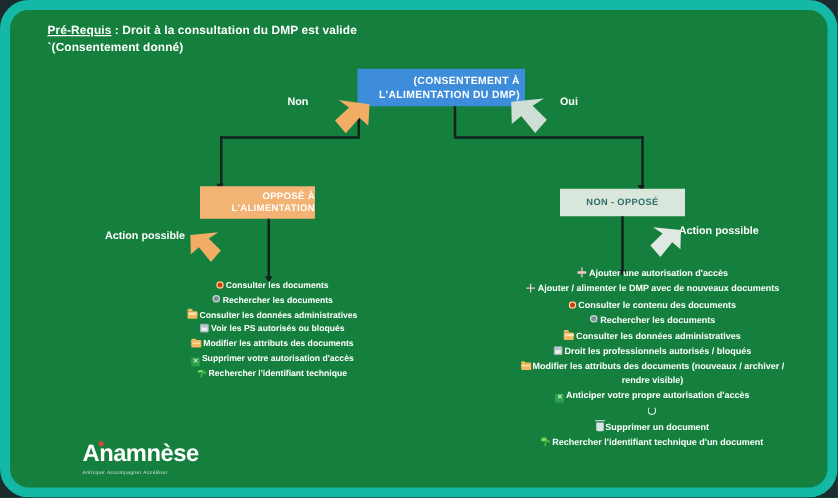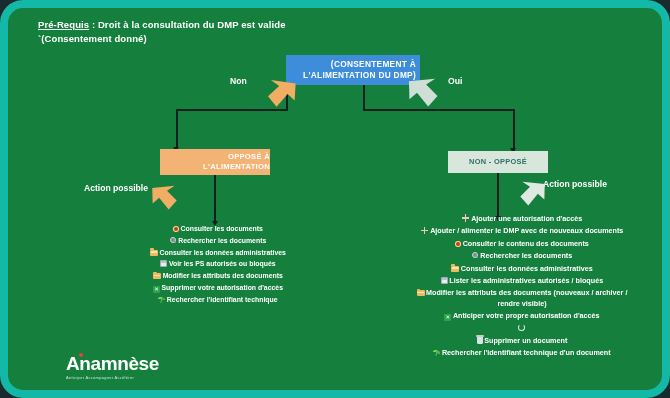--- a/index.html
+++ b/index.html
@@ -13,21 +13,21 @@
   #prereq{position:absolute;left:30px;top:10px;width:260px;color:#ffffff;
           font-size:9.5px;font-weight:bold;line-height:14px;letter-spacing:.1px;}
   #prereq .u{text-decoration:underline;}
 
   
   .nodebox{position:absolute;box-sizing:border-box;display:flex;align-items:center;
            justify-content:center;text-align:right;font-weight:bold;letter-spacing:.3px;}
 
   #root-box{left:278px;top:47px;width:134px;height:30px;background:#3d8ddb;color:#ffffff;
             font-size:8.3px;line-height:11px;padding:2px 4px;}
-  #left-box{left:152px;top:141px;width:110px;height:26px;background:#f2b374;color:#ffffff;
+  #left-box{left:152px;top:141px;width:92px;height:26px;background:#f2b374;color:#ffffff;
             font-size:7.6px;line-height:10px;}
   #right-box{left:440px;top:143px;width:100px;height:22px;background:#d9e6dc;color:#2f6f6a;
              font-size:7.4px;line-height:10px;}
 
   
   .ln{position:absolute;background:#12201f;}
   #stem-left{left:278px;top:77px;width:2px;height:24px;}
   #stem-right{left:355px;top:77px;width:2px;height:24px;}
   .hbar{height:2px;background:#12201f;}
   #h-left{left:168px;top:101px;width:112px;}
@@ -157,21 +157,21 @@
       <div class="aitem"><span class="ico ic-folder"><i></i><b></b></span><span>Modifier les attributs des documents</span></div>
       <div class="aitem"><span class="ico ic-x">✕</span><span>Supprimer votre autorisation d'accès</span></div>
       <div class="aitem"><span class="ico ic-sprout"><i></i><b></b><u></u></span><span>Rechercher l'identifiant technique</span></div>
     </div>
   <div class="alist" id="list-right">
       <div class="aitem"><span class="ico ic-plus"><i></i><b></b></span><span>Ajouter une autorisation d'accès</span></div>
       <div class="aitem"><span class="ico ic-plus"><i></i><b></b></span><span>Ajouter / alimenter le DMP avec de nouveaux documents</span></div>
       <div class="aitem"><span class="ico ic-eye"></span><span>Consulter le contenu des documents</span></div>
       <div class="aitem"><span class="ico ic-search"><i></i><b></b></span><span>Rechercher les documents</span></div>
       <div class="aitem"><span class="ico ic-folder"><i></i><b></b></span><span>Consulter les données administratives</span></div>
-      <div class="aitem"><span class="ico ic-window"><i></i></span><span>Lister les administratives autorisés / bloqués</span></div>
+      <div class="aitem"><span class="ico ic-window"><i></i></span><span>Droit les professionnels autorisés / bloqués</span></div>
       <div class="aitem"><span class="ico ic-folder"><i></i><b></b></span><span>Modifier les attributs des documents (nouveaux / archiver / rendre visible)</span></div>
       <div class="aitem"><span class="ico ic-x">✕</span><span>Anticiper votre propre autorisation d'accès</span></div>
       <div class="aitem"><span class="ico ic-refresh"></span></div>
       <div class="aitem"><span class="ico ic-trash"><i></i></span><span>Supprimer un document</span></div>
       <div class="aitem"><span class="ico ic-sprout"><i></i><b></b><u></u></span><span>Rechercher l'identifiant technique d'un document</span></div>
     </div>
 
   <div id="logo">
     <div id="logo-name">
       <span id="logo-dot"></span>

